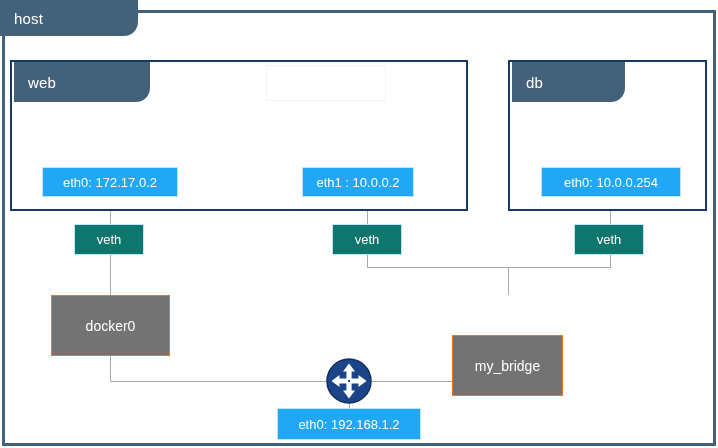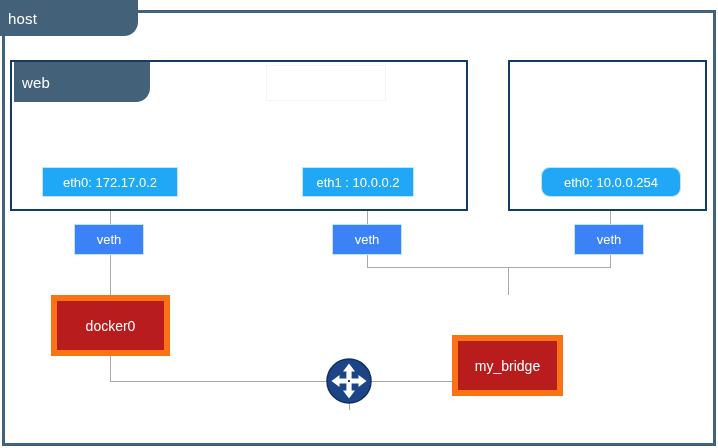--- a/index.html
+++ b/index.html
@@ -35,21 +35,21 @@
     position: absolute;
     background: #44617a;
     color: #ffffff;
     display: flex;
     align-items: center;
     border-bottom-right-radius: 14px;
     font-size: 15px;
     letter-spacing: 0.2px;
   }
   .tab-label {
-    padding-left: 8px;
+    padding-left: 14px;
     line-height: 1;
     white-space: nowrap;
   }
 
   .tab-host {
     left: 0px;
     top: 0px;
     width: 138px;
     height: 36px;
     z-index: 6;
@@ -96,35 +96,35 @@
     white-space: nowrap;
   }
 
   .node-iface {
     background: #20a7f5;
     border: 1px solid #bfe4fb;
     font-size: 13px;
   }
 
   .node-veth {
-    background: #3b82f6;
+    background: #0f766e;
     border: 1px solid #bfe4fb;
     font-size: 13px;
   }
 
   .node-bridge {
-    background: #b91c1c;
-    border: 6px solid #f97316;
+    background: #737373;
+    border: 1px solid #f97316;
     font-size: 14px;
   }
 
   
   .if-web-eth0 { left: 42px;  top: 167px; width: 136px; height: 30px; }
   .if-web-eth1 { left: 302px; top: 167px; width: 112px; height: 30px; }
-  .if-db-eth0  { left: 541px; top: 167px; width: 140px; height: 30px; border-radius: 9px; }
+  .if-db-eth0  { left: 541px; top: 167px; width: 140px; height: 30px; }
   .if-host-eth0{ left: 277px; top: 408px; width: 144px; height: 32px; }
 
   
   .veth-1 { left: 74px;  top: 224px; width: 70px; height: 31px; }
   .veth-2 { left: 332px; top: 224px; width: 70px; height: 31px; }
   .veth-3 { left: 574px; top: 224px; width: 70px; height: 31px; }
 
   
   .bridge-docker0   { left: 51px;  top: 295px; width: 119px; height: 61px; }
   .bridge-my_bridge { left: 452px; top: 295px; width: 111px; height: 61px; margin-top: 40px; }
@@ -198,28 +198,32 @@
 
   <div class="line vline l-e1"></div>
 
   <div class="ctr ctr-web"></div>
   <div class="ghost-rect"></div>
   <div class="tab tab-ctr tab-web">
     <span class="tab-label">web</span>
   </div>
 
   <div class="ctr ctr-db"></div>
+  <div class="tab tab-ctr tab-db">
+    <span class="tab-label">db</span>
+  </div>
 
   <div class="tab tab-host">
     <span class="tab-label">host</span>
   </div>
 
   <div class="node node-iface if-web-eth0">eth0: 172.17.0.2</div>
   <div class="node node-iface if-web-eth1">eth1 : 10.0.0.2</div>
   <div class="node node-iface if-db-eth0">eth0: 10.0.0.254</div>
+  <div class="node node-iface if-host-eth0">eth0: 192.168.1.2</div>
 
   <div class="node node-veth veth-1">veth</div>
   <div class="node node-veth veth-2">veth</div>
   <div class="node node-veth veth-3">veth</div>
 
   <div class="node node-bridge bridge-docker0">docker0</div>
   <div class="node node-bridge bridge-my_bridge">my_bridge</div>
 
   <div class="router">
     <svg width="48" height="48" viewBox="0 0 48 48" aria-hidden="true">

